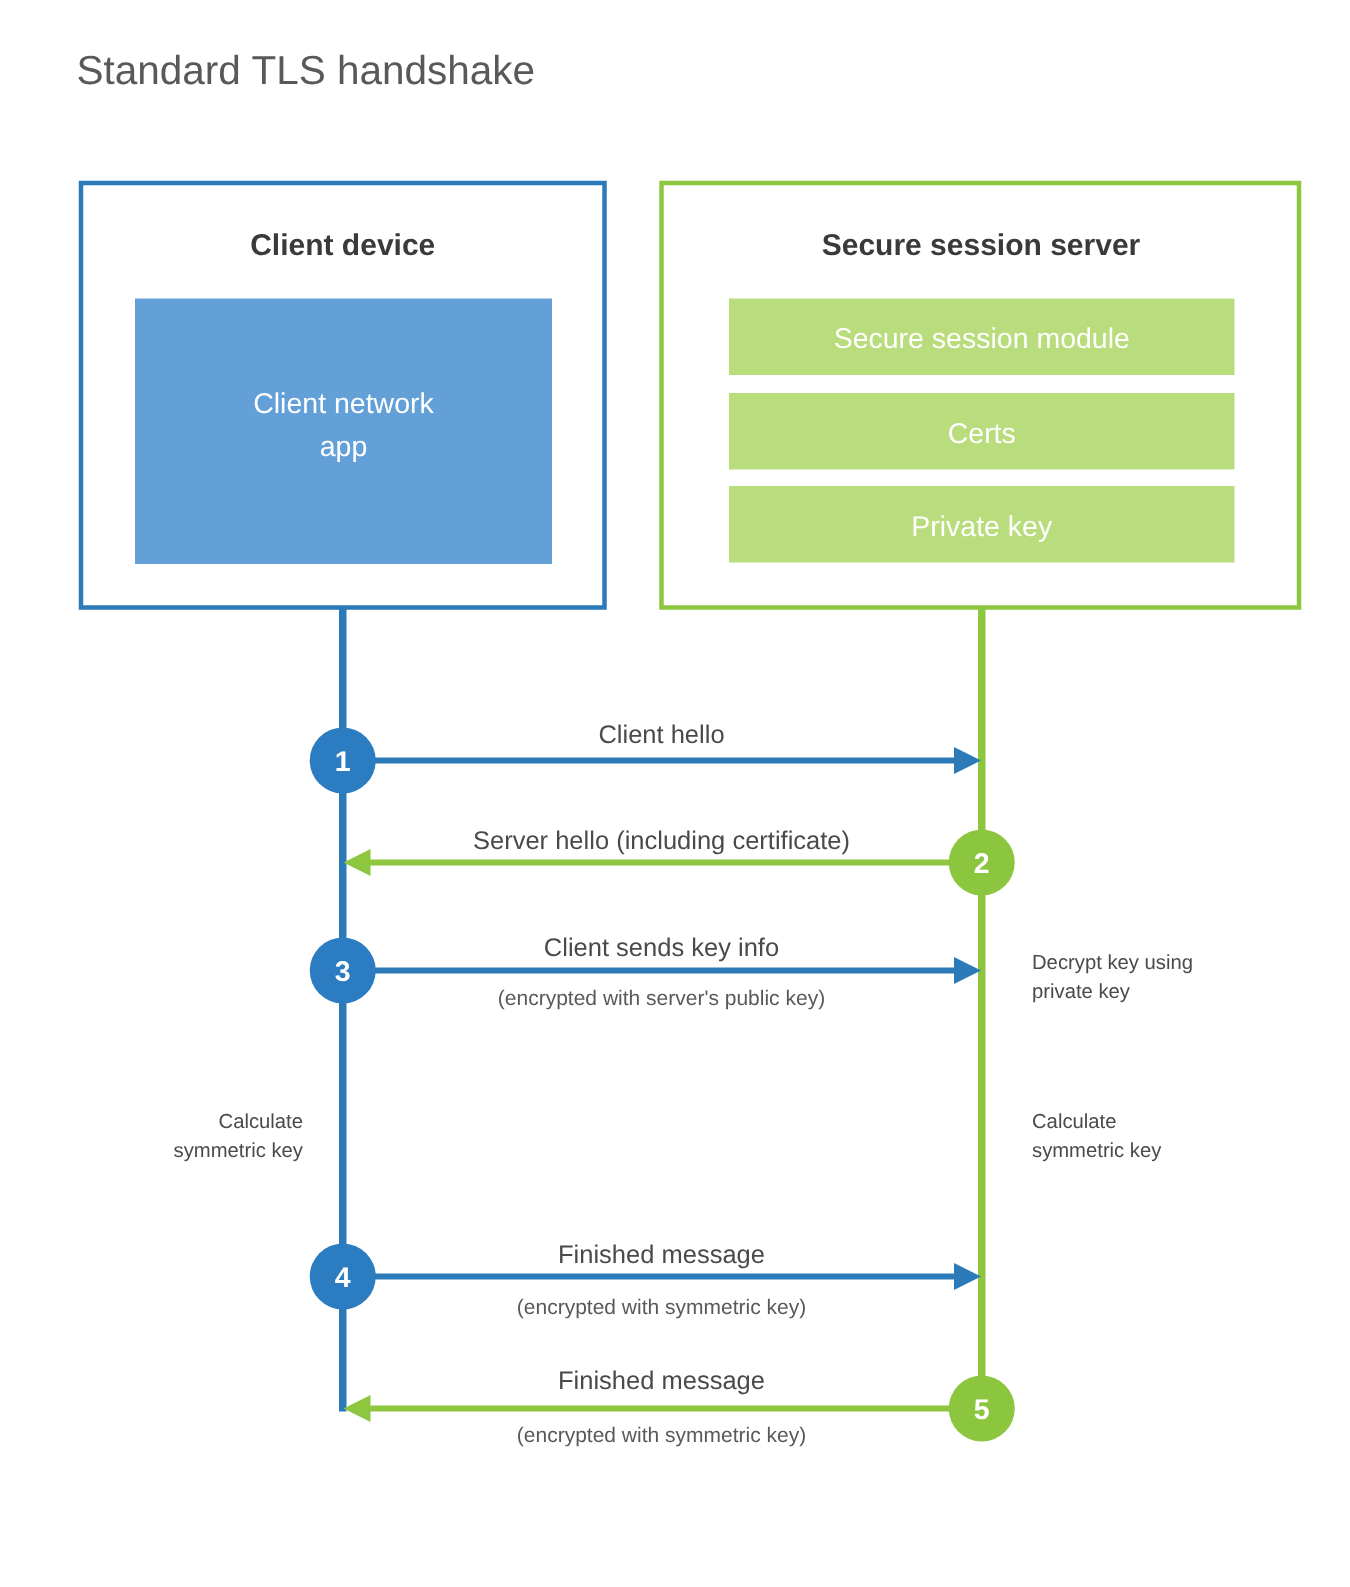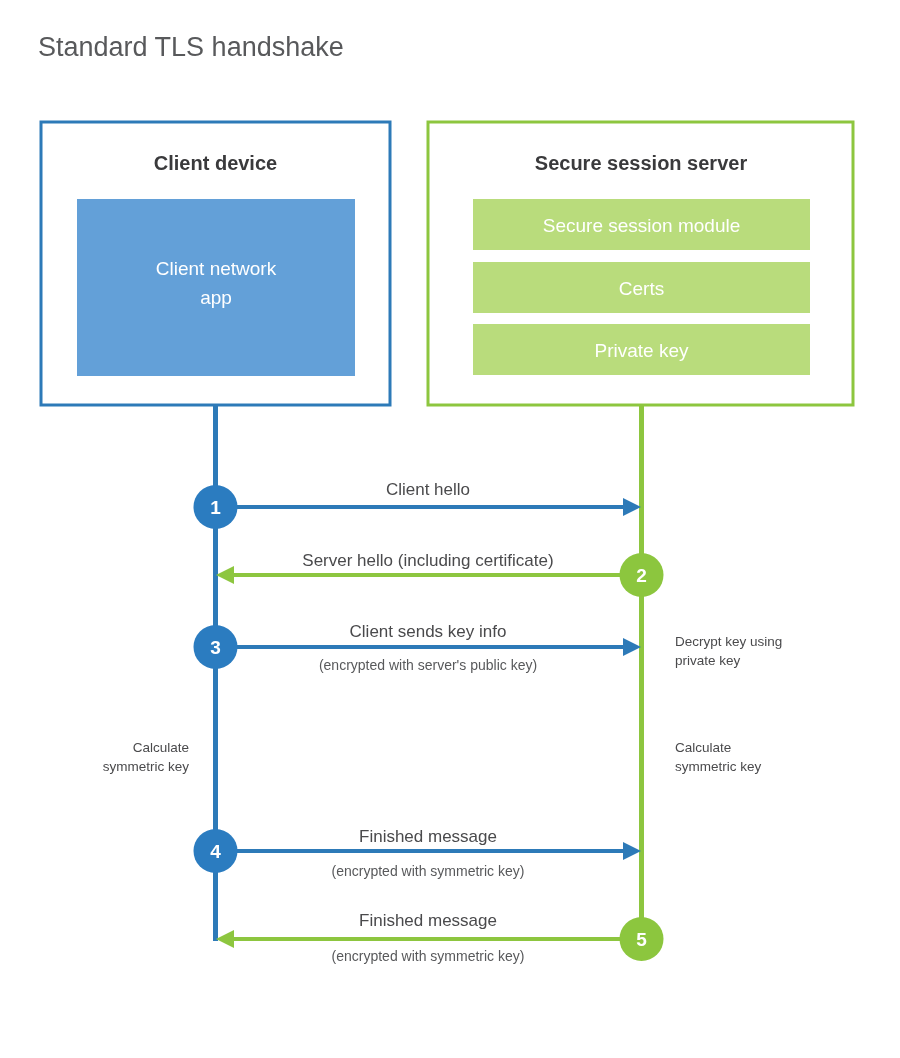--- a/index.html
+++ b/index.html
@@ -10,20 +10,21 @@
   body {
     width: 900px;
     height: 1058px;
     font-family: "Liberation Sans", sans-serif;
     overflow: hidden;
   }
   #diagram-root {
     position: relative;
     width: 758px;
     height: 1058px;
+    margin-left: 13px;
   }
   svg#tls-diagram {
     display: block;
     width: 900px;
     height: 1058px;
   }
   .title-text {
     font-family: "Liberation Sans", sans-serif;
     font-size: 27px;
     font-weight: 300;

